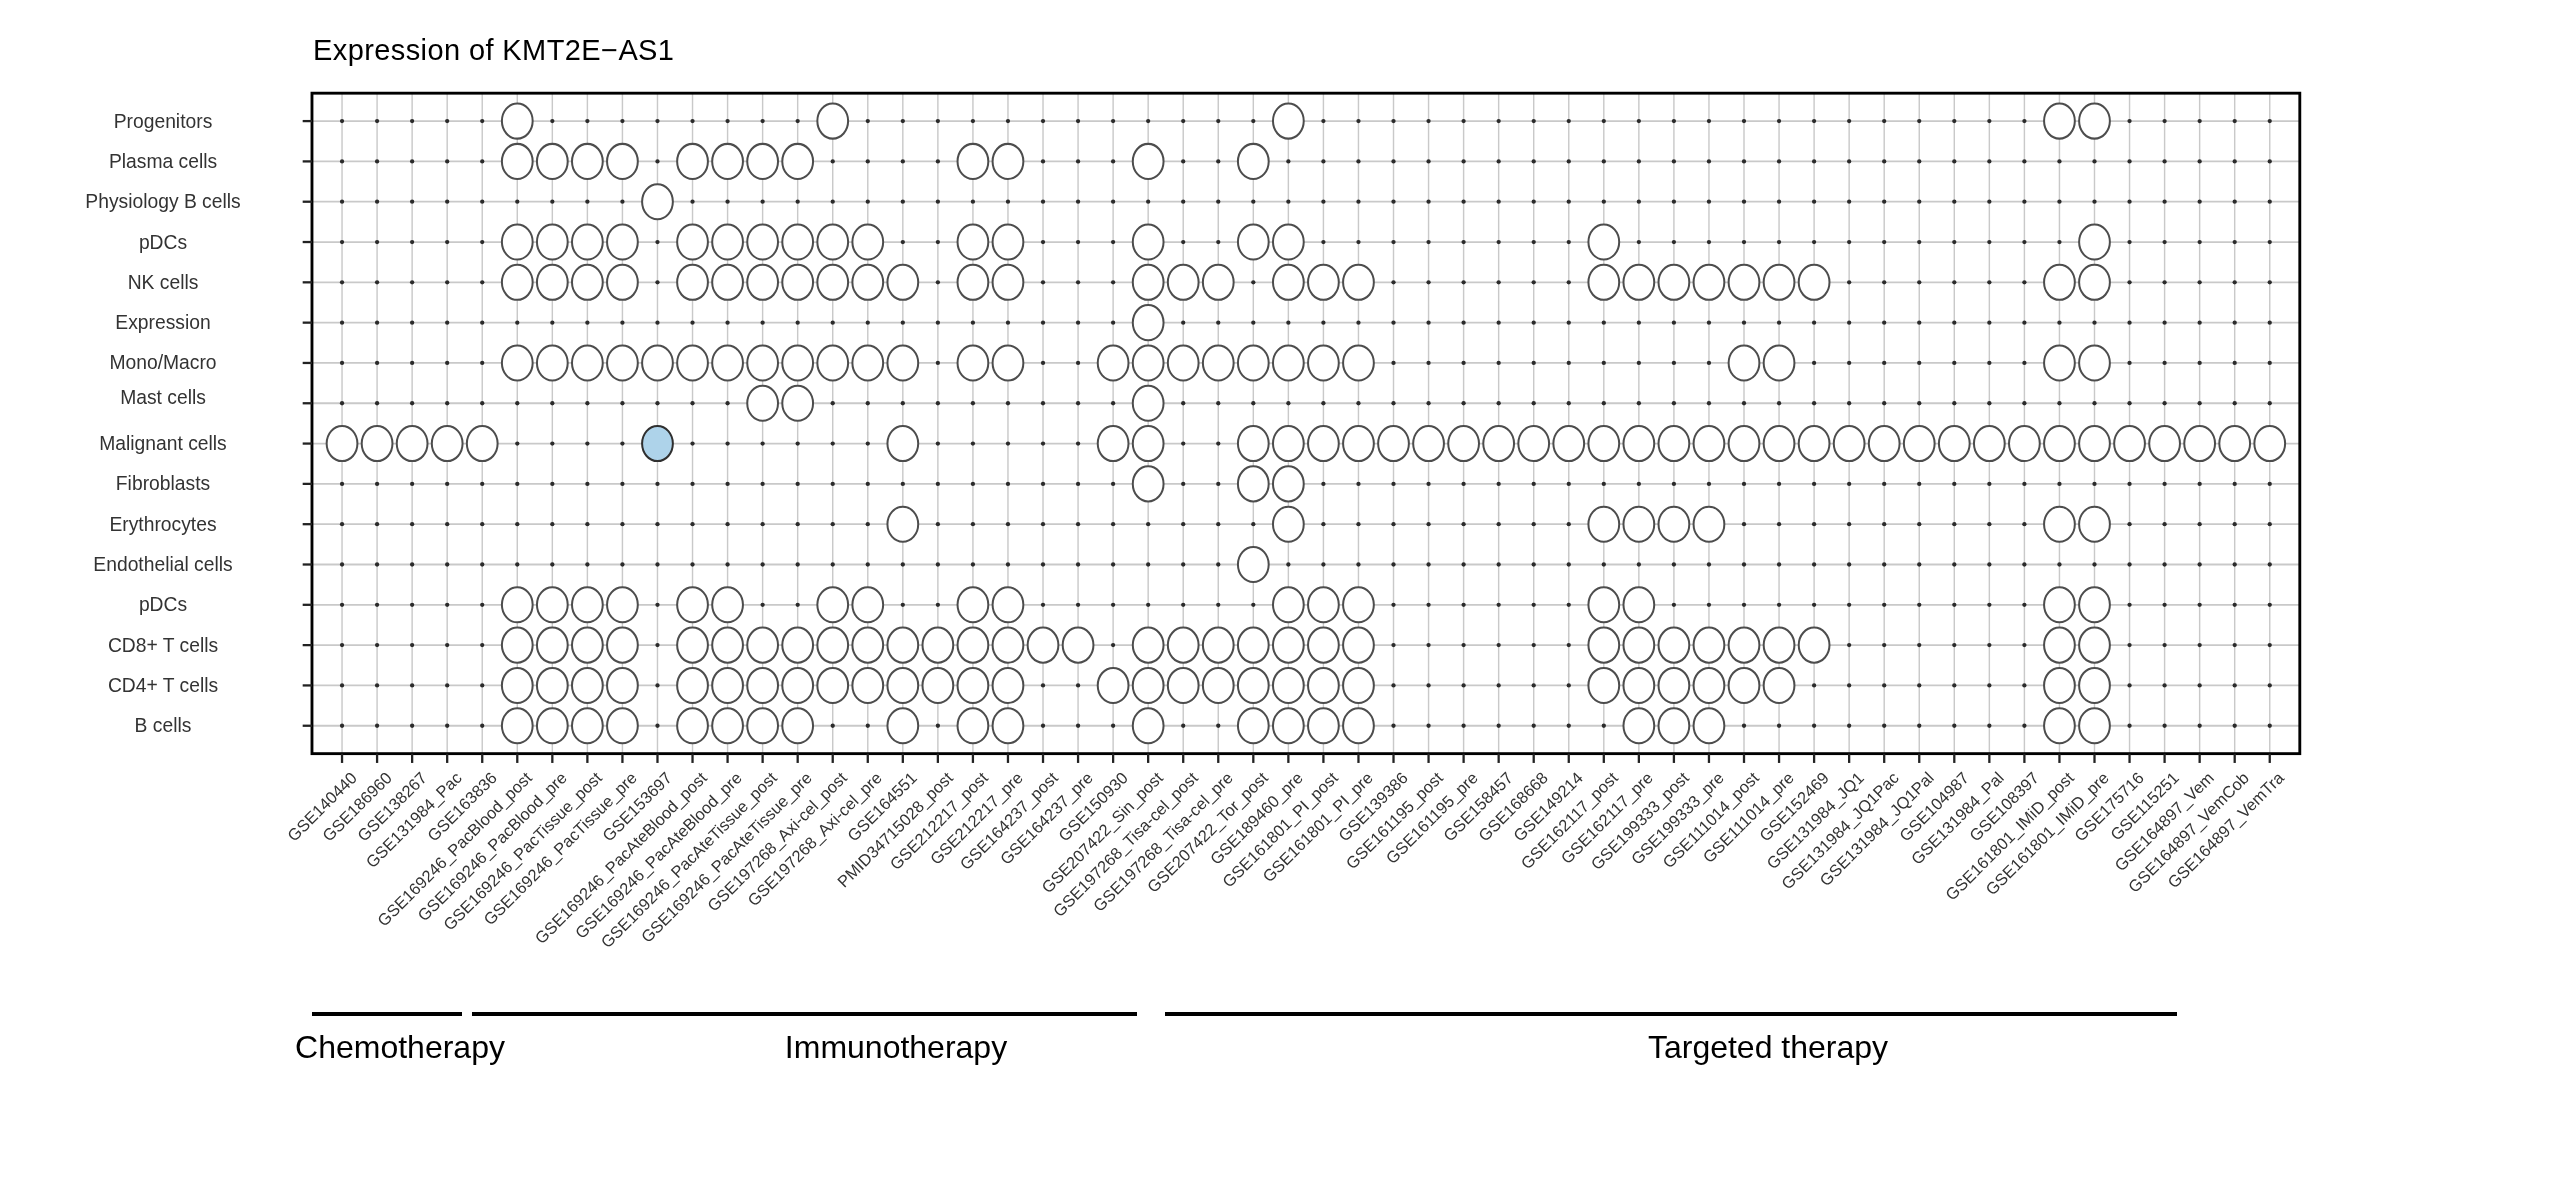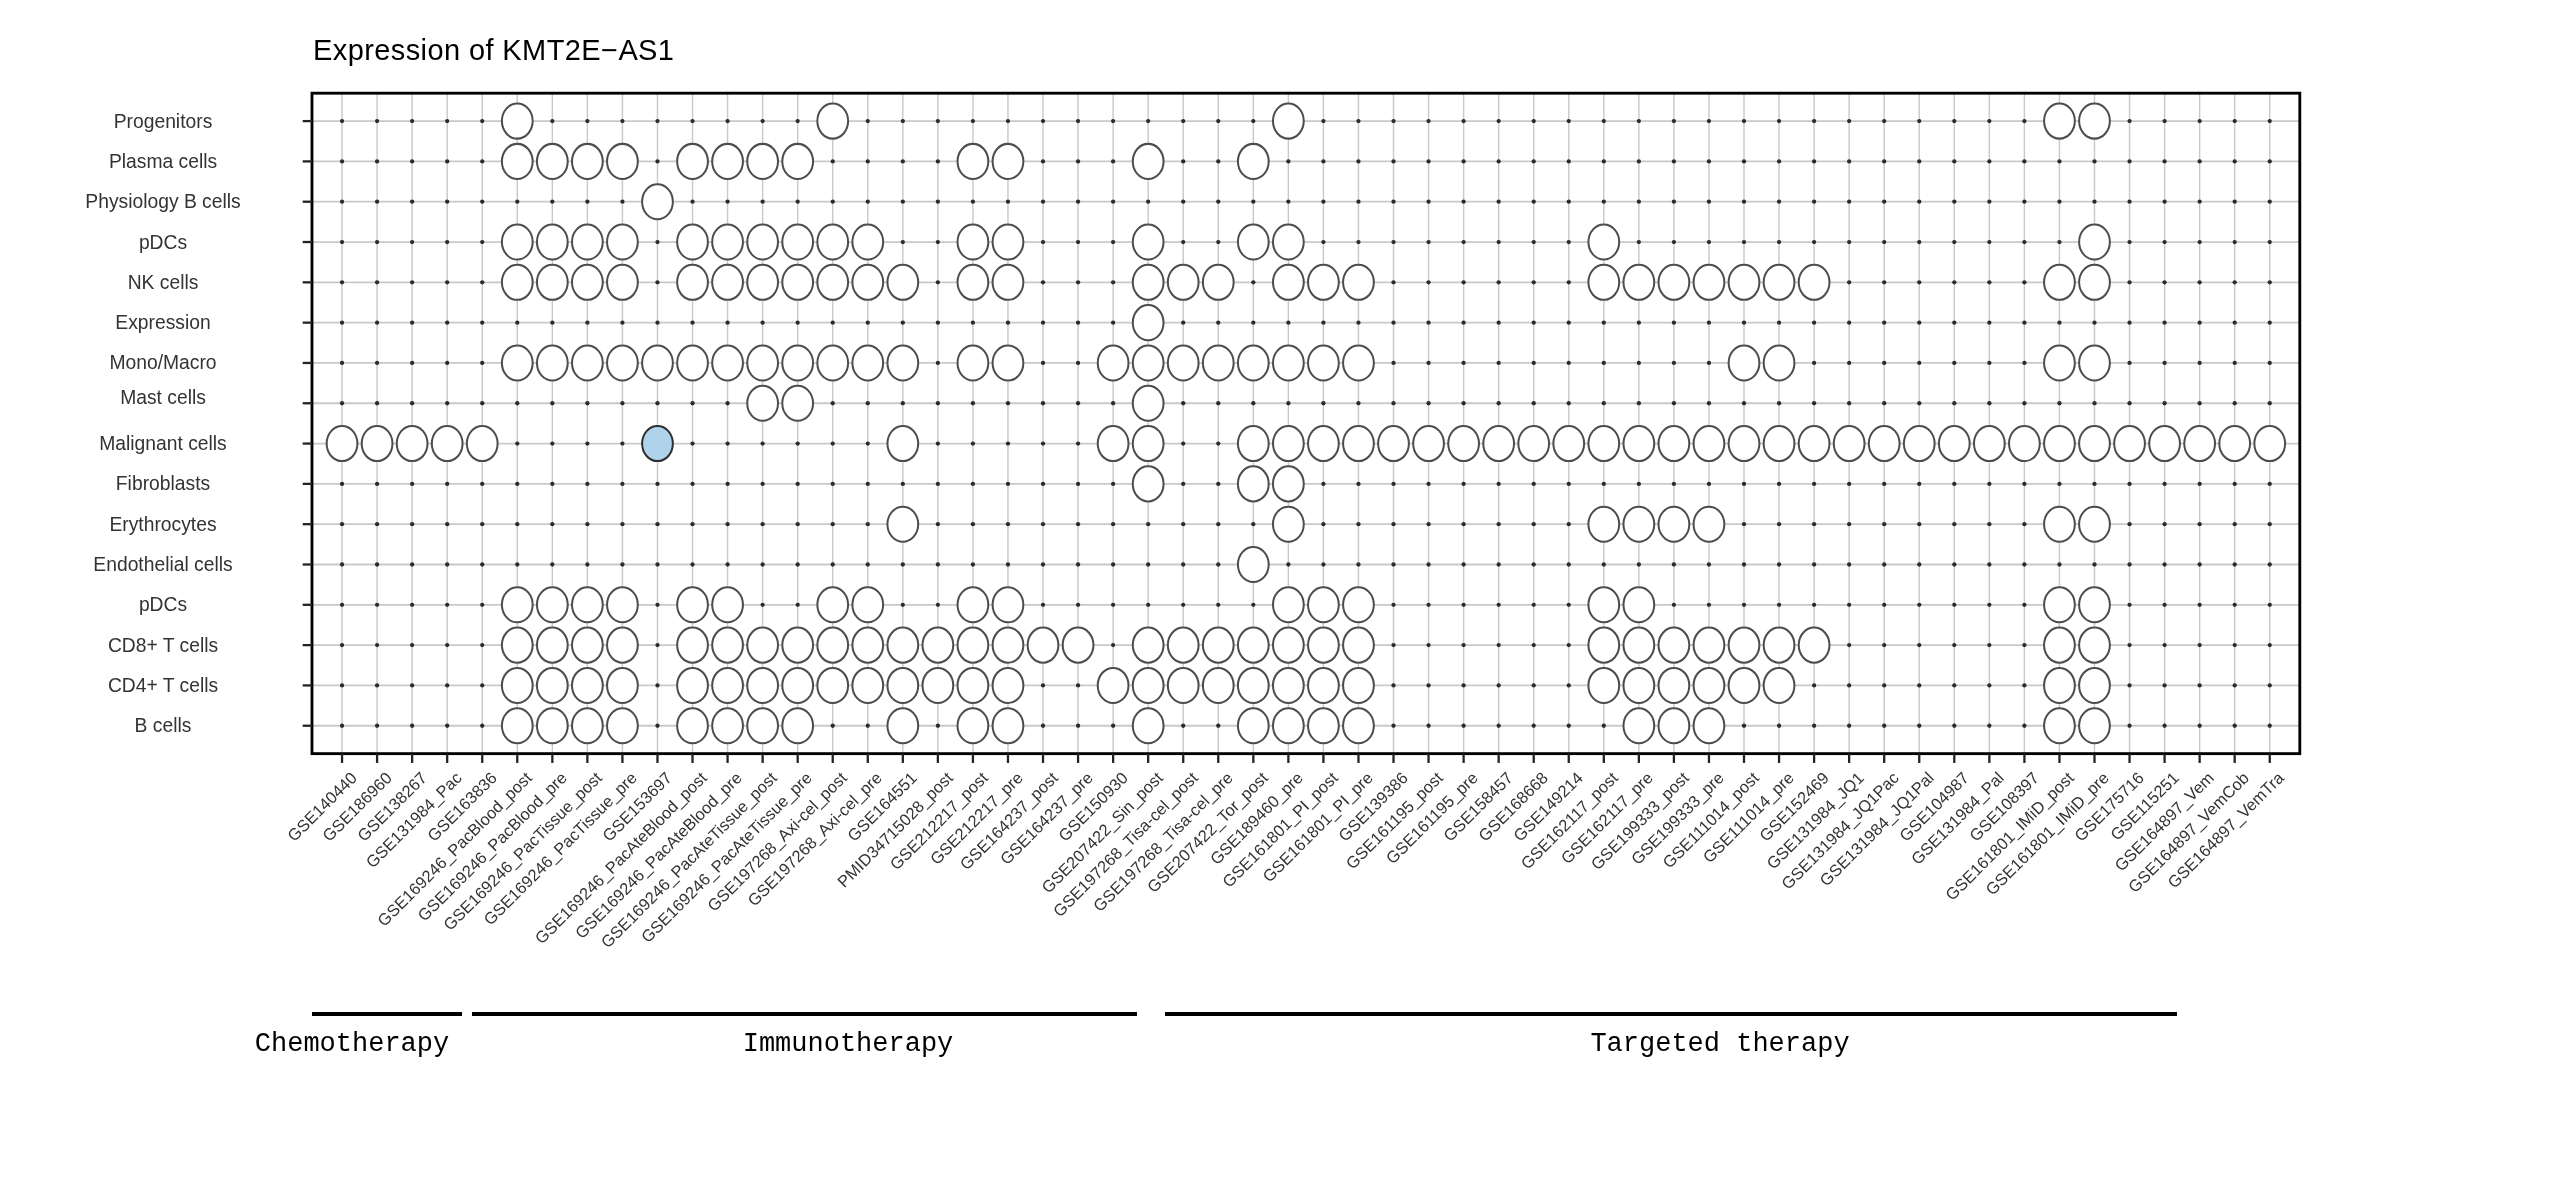--- a/index.html
+++ b/index.html
@@ -4,22 +4,22 @@
 <style>
   html,body{margin:0;padding:0;background:#ffffff;}
   body{width:2576px;height:1181px;position:relative;font-family:"Liberation Sans",sans-serif;overflow:hidden;}
   .fig{position:absolute;inset:0;}
   .chart-title{position:absolute;left:313px;top:34px;font-size:29px;color:#000;letter-spacing:0.4px;}
   #plot-svg{position:absolute;left:0;top:0;}
   .ylab{position:absolute;width:272px;text-align:center;font-size:19.3px;color:#333;line-height:1;}
   .xlab{position:absolute;width:372px;text-align:right;font-size:16.5px;color:#333;line-height:1;
         transform-origin:100% 0;transform:rotate(-45deg);white-space:nowrap;}
   .grp-line{position:absolute;height:3.6px;background:#000;}
-  .grp-label{position:absolute;transform:translateX(-50%);font-family:Liberation Mono, monospace;
-             font-size:27px;color:#000;white-space:nowrap;}
+  .grp-label{position:absolute;transform:translateX(-50%);font-family:Liberation Sans, sans-serif;
+             font-size:32px;color:#000;white-space:nowrap;margin-left:48px;}
   .legend{position:absolute;left:2334px;top:336px;width:236px;}
   .legend-title{font-size:26px;color:#000;margin-left:21.5px;margin-bottom:18.6px;}
   .legend-item{position:relative;height:52px;width:215px;}
   .legend-key{position:absolute;left:18.6px;top:0;width:52px;height:52px;background:#efefef;
               display:flex;align-items:center;justify-content:center;}
   .legend-dot{width:15px;height:15px;border-radius:50%;border:2.1px solid #555;box-sizing:border-box;}
   .legend-label{position:absolute;left:89px;top:50%;transform:translateY(-50%);font-size:21.5px;color:#111;}
 </style>
 </head>
 <body>

